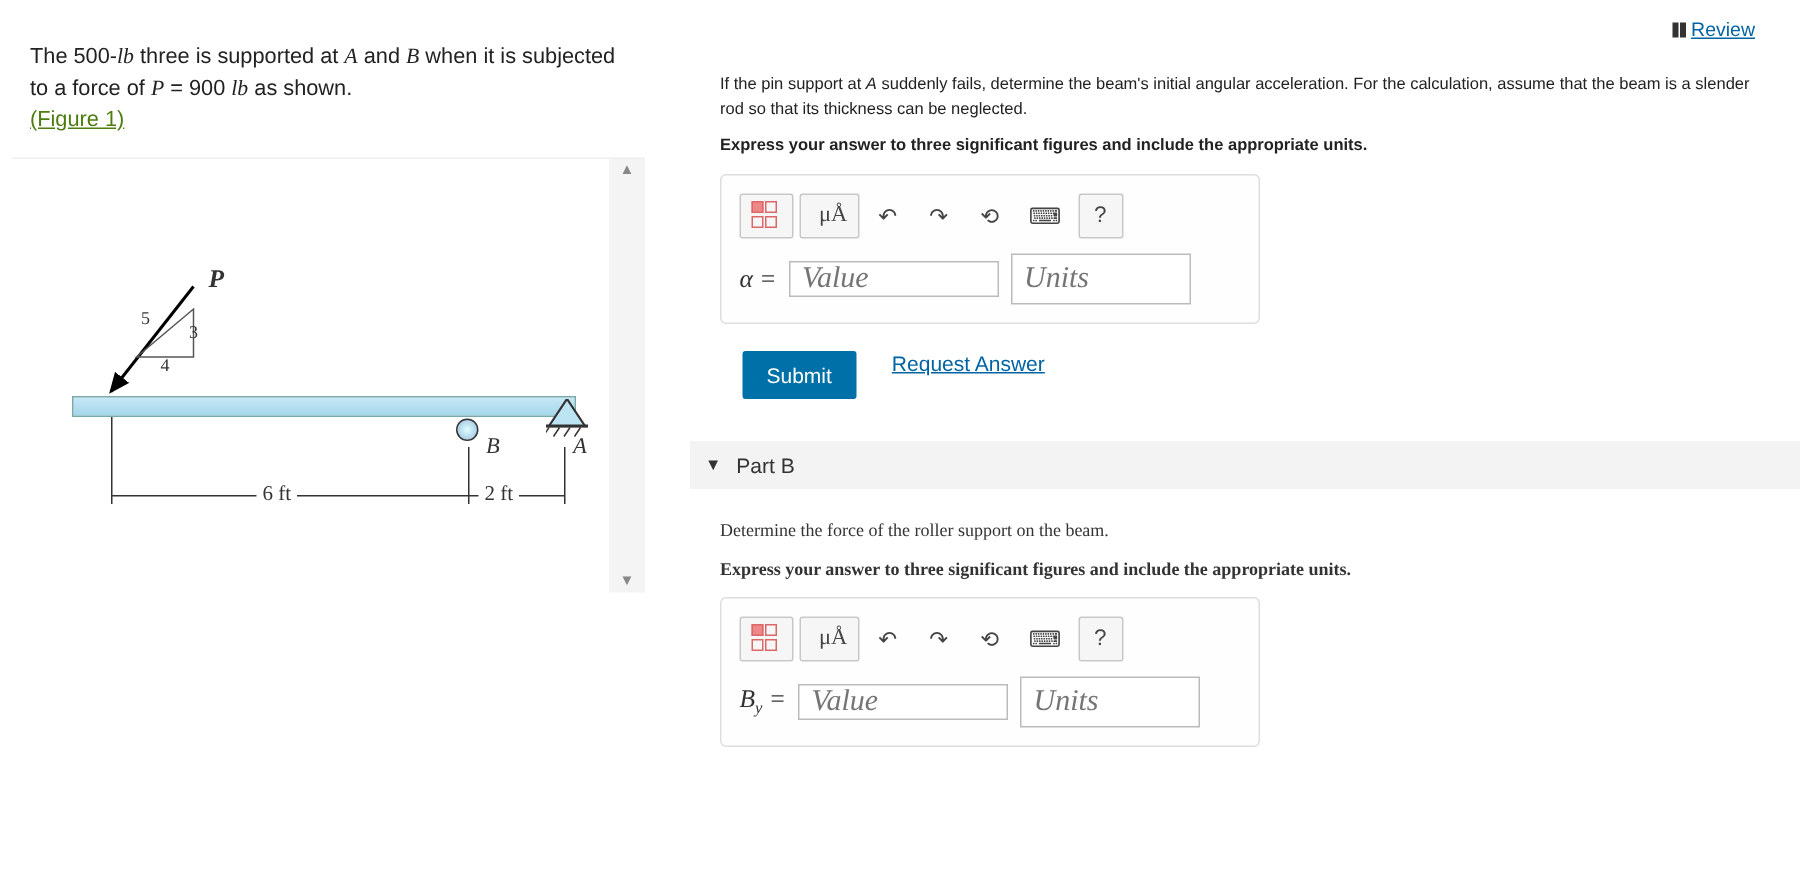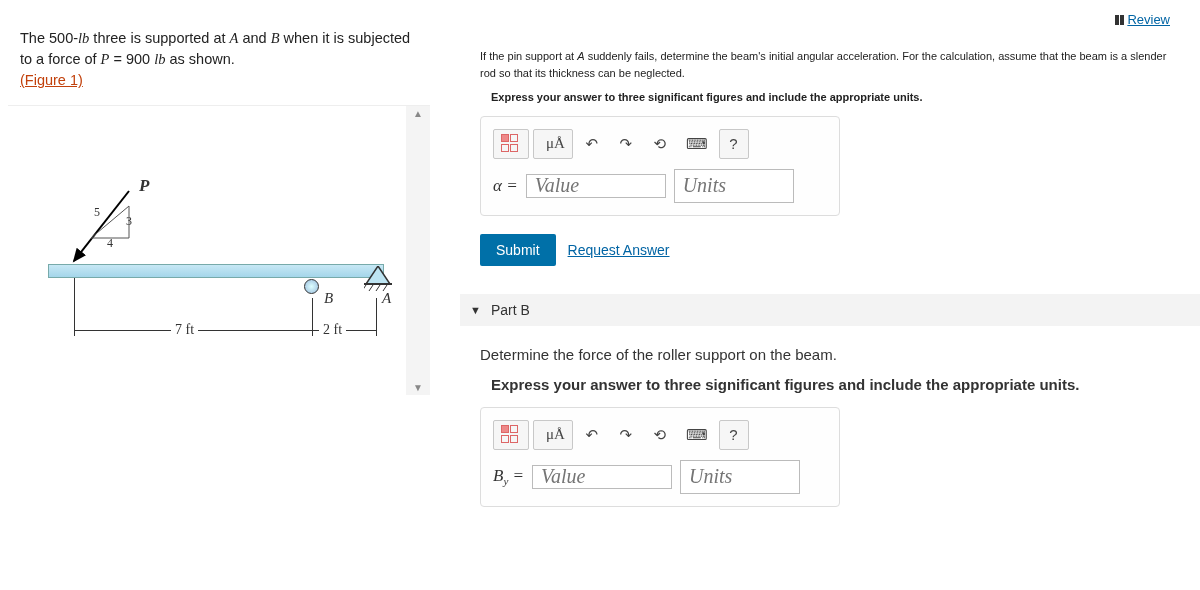--- a/index.html
+++ b/index.html
@@ -5,21 +5,21 @@
 * { box-sizing: border-box; margin: 0; padding: 0; }
 body { font-family: Arial, Helvetica, sans-serif; font-size: 14px; color: #333; background: #fff; width: 1200px; height: 590px; overflow: hidden; position: relative; }
 .container { display: flex; height: 100%; }
 .left-col { width: 430px; padding: 10px 0 0 8px; }
 .right-col { flex: 1; padding: 8px 30px 0 50px; position: relative; }
 .review-link { position: absolute; top: 12px; right: 30px; color: #0064a4; text-decoration: underline; font-size: 13px; display: flex; align-items: center; gap: 3px; }
 .review-flag { display: inline-flex; gap: 1px; }
 .review-flag span { width: 4px; height: 10px; background: #333; display: inline-block; }
 .problem-box { padding: 18px 12px 14px 12px; font-size: 14.5px; line-height: 1.45; color: #222; }
 .problem-box .serif { font-family: 'Times New Roman', Times, serif; font-style: italic; }
-.figure-link { color: #c2410c; text-decoration: underline; }
+.figure-link { color: #4d7c0f; text-decoration: underline; }
 .figure-hdr { display: flex; align-items: center; justify-content: space-between; margin-top: 100px; padding: 0 10px 6px 0; }
 .figure-hdr b { font-size: 17px; font-weight: 700; color: #222; }
 .figure-nav { display: flex; align-items: center; gap: 8px; font-size: 13px; color: #333; }
 .nav-btn { width: 20px; height: 20px; border: 1px solid #ccc; border-radius: 50%; display: inline-flex; align-items: center; justify-content: center; background: #fff; color: #888; font-size: 11px; cursor: pointer; }
 .figure-area { position: relative; height: 290px; border-top: 1px solid #eee; }
 .figure-scroll { position: absolute; right: 0; top: 0; width: 24px; height: 100%; background: #f4f4f4; display: flex; flex-direction: column; justify-content: space-between; align-items: center; padding: 2px 0; }
 .scroll-arrow { color: #888; font-size: 10px; cursor: pointer; }
 .diagram { position: relative; width: 350px; margin: 40px auto 0 auto; height: 200px; }
 .beam { position: absolute; left: 4px; top: 118px; width: 336px; height: 14px; background: linear-gradient(#c7e8f5, #a4d6ea); border: 1px solid #7aa; }
 .arrow-p { position: absolute; }
@@ -34,27 +34,27 @@
 .dim-text { position: absolute; font-family: 'Times New Roman', serif; font-size: 14px; background: #fff; padding: 0 4px; }
 .answer-panel { border: 1px solid #ddd; border-radius: 4px; padding: 12px; margin-top: 10px; background: #fefefe; display: inline-block; min-width: 360px; }
 .toolbar { display: flex; align-items: center; gap: 4px; margin-bottom: 10px; }
 .tb-btn { border: 1px solid #c8c8c8; background: #f6f6f6; padding: 4px 7px; font-size: 15px; border-radius: 2px; cursor: pointer; color: #444; min-width: 30px; display: inline-flex; align-items: center; justify-content: center; height: 30px; }
 .tb-btn.plain { border: none; background: none; }
 .mu-a { font-family: 'Times New Roman', serif; padding-left: 12px; }
 .input-row { display: flex; align-items: center; gap: 8px; }
 .var-lbl { font-family: 'Times New Roman', serif; font-style: italic; font-size: 17px; }
 .val-in { width: 140px; height: 24px; border: 1px solid #bbb; font-family: 'Times New Roman', serif; font-style: italic; font-size: 20px; color: #888; padding: 0 8px; }
 .unit-in { width: 120px; height: 34px; border: 1px solid #bbb; font-family: 'Times New Roman', serif; font-style: italic; font-size: 20px; color: #888; padding: 0 8px; }
-.submit-row { margin-top: 18px; display: flex; align-items: center; gap: 12px; }
+.submit-row { margin-top: 18px; display: flex; align-items: flex-start; gap: 24px; margin-left: 15px; }
 .submit-btn { background: #0070a8; color: #fff; border: none; padding: 8px 16px; font-size: 14px; border-radius: 2px; cursor: pointer; }
 .req-ans { color: #0064a4; text-decoration: underline; font-size: 14px; cursor: pointer; }
 .part-hdr { background: #f3f3f3; padding: 8px 10px; margin-top: 28px; margin-left: -20px; margin-right: -30px; display: flex; align-items: center; gap: 10px; font-weight: 400; color: #333; }
 .part-tri { font-size: 11px; color: #333; }
 .prompt { margin-top: 40px; line-height: 1.5; color: #222; font-size: 11px; }
-.bold-line { font-weight: 700; margin-top: 8px; margin-left: 11px; }
+.bold-line { font-weight: 700; margin-top: 8px; }
 .tmpl-icon { width:20px; height:20px; display:flex; flex-wrap:wrap; gap:1px; }
 .tmpl-icon div { width:8px; height:8px; border:1px solid #d66; }
 .tmpl-icon div.red { background:#e88; }
 .sub-y { font-size:11px; font-style:italic; vertical-align: sub; }
 </style>
 </head>
 <body>
 
 <div class="container">
   <div class="left-col">
@@ -95,21 +95,21 @@
               <line x1="16" y1="19" x2="12" y2="25" stroke="#333"></line>
               <line x1="23" y1="19" x2="19" y2="25" stroke="#333"></line>
             </svg>
         </div>
         <div class="b-lbl" style="left:338px; top:144px;">A</div>
 
         <div class="dim-tick" style="left:30px; top:132px; height:58px"></div>
         <div class="dim-tick" style="left:268px; top:152px; height:38px"></div>
         <div class="dim-tick" style="left:332px; top:152px; height:38px"></div>
         <div class="dim-line" style="left:30px; top:184px; width:238px;"></div>
-        <div class="dim-text" style="left:127px; top:176px;">7 ft</div>
+        <div class="dim-text" style="left:127px; top:176px;">6 ft</div>
         <div class="dim-line" style="left:268px; top:184px; width:64px;"></div>
         <div class="dim-text" style="left:275px; top:176px;">2 ft</div>
       </div>
       <div class="figure-scroll">
         <span class="scroll-arrow">▲</span>
         <span class="scroll-arrow">▼</span>
       </div>
     </div>
   </div>
 
@@ -154,21 +154,21 @@
     <div class="submit-row">
       <button class="submit-btn">Submit</button>
       <a class="req-ans">Request Answer</a>
     </div>
 
     <div class="part-hdr">
       <span class="part-tri">▼</span>
       <span>Part B</span>
     </div>
 
-    <div style="margin-top:18px; line-height:1.5; font-size:15px;">
+    <div style="margin-top:18px; line-height:1.5; font-size:12px;font-family:Liberation Serif, serif;">
       <div>Determine the force of the roller support on the beam.</div>
       <div class="bold-line">Express your answer to three significant figures and include the appropriate units.</div>
     </div>
 
     <div class="answer-panel">
       <div class="toolbar">
         <span class="tb-btn">
             <span class="tmpl-icon">
               <div class="red"></div>
               <div></div>

